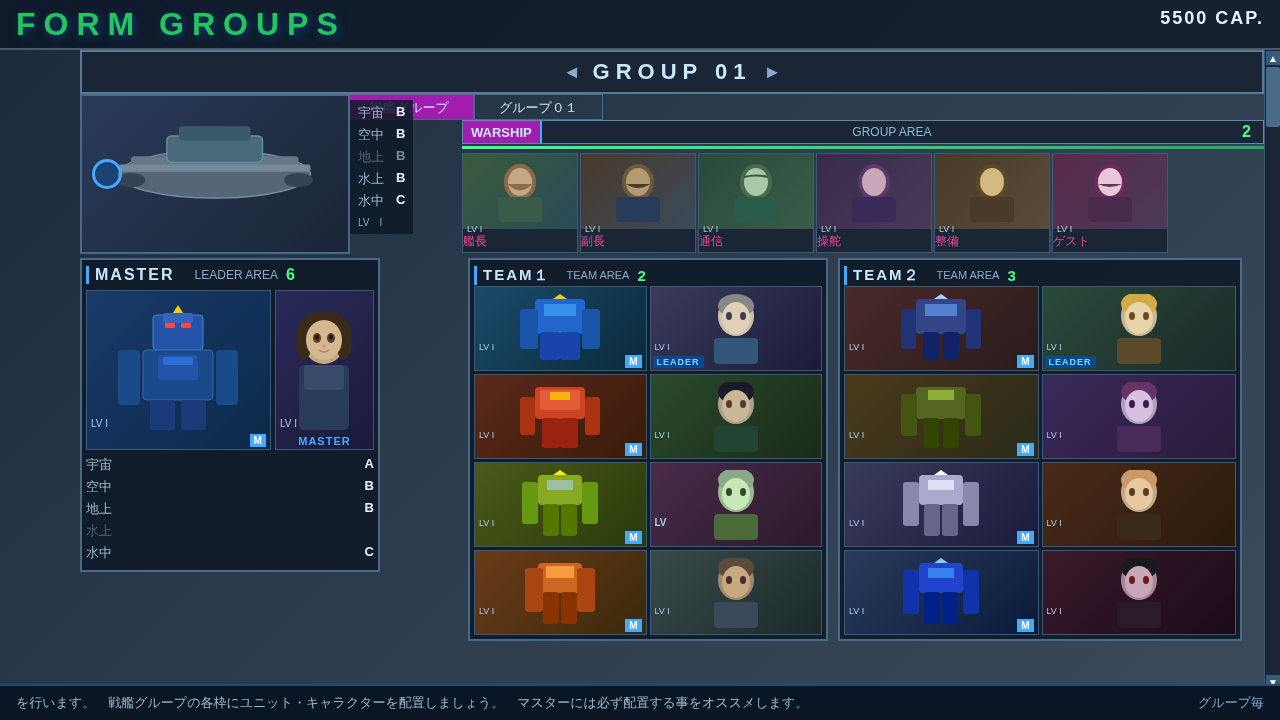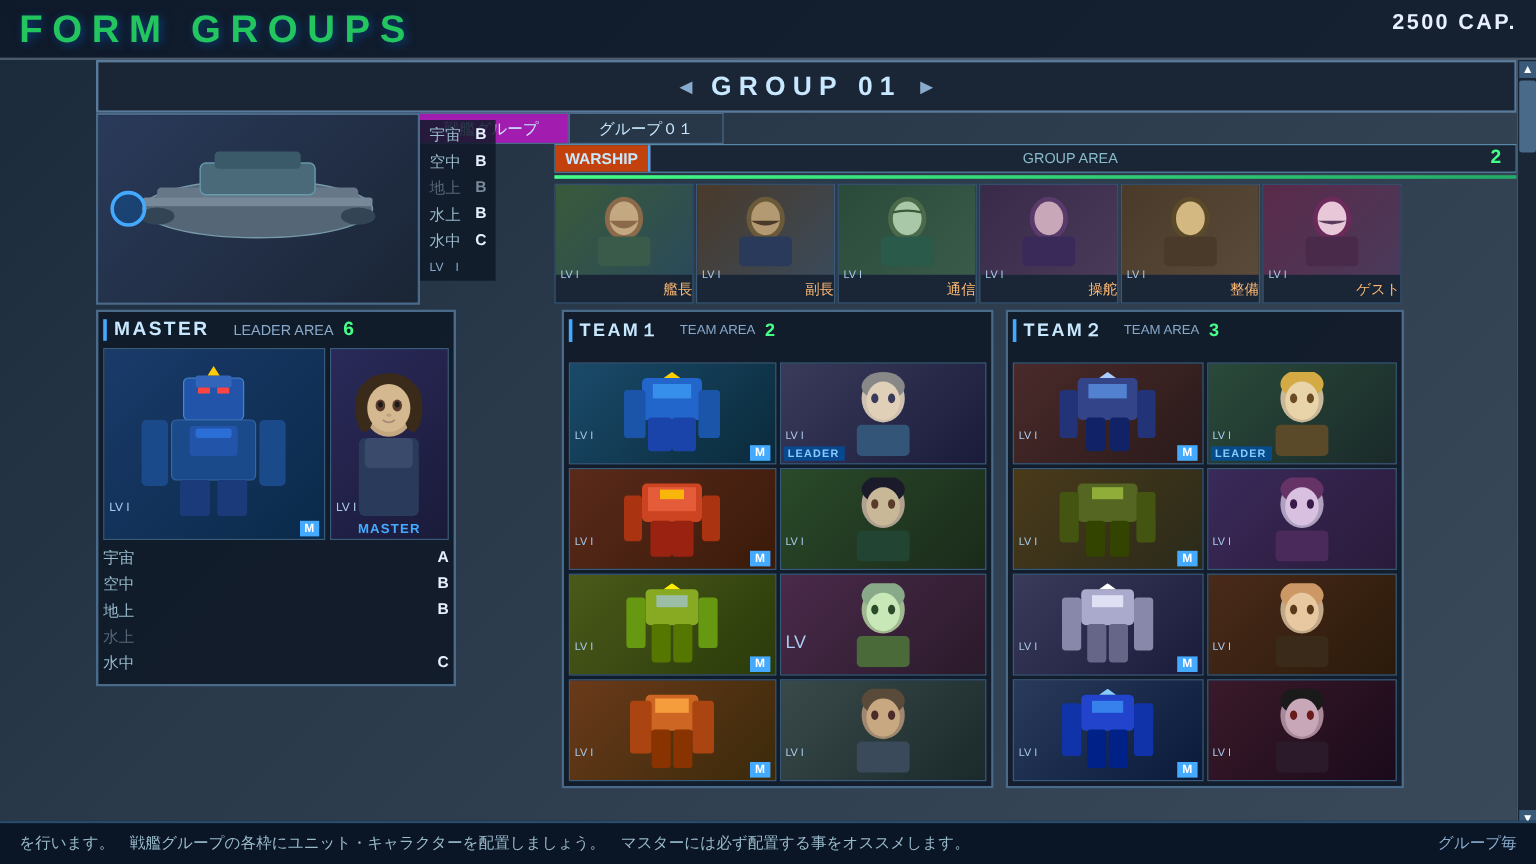--- a/index.html
+++ b/index.html
@@ -206,21 +206,21 @@
     .section-header {
       display: flex;
       align-items: center;
       height: 24px;
       background: #1a2535;
       border: 1px solid #5a8aaa;
       margin-bottom: 2px;
     }
 
     .section-title-bar {
-      background: #c2410c;
+      background: #a21caf;
       padding: 2px 8px;
       font-size: 13px;
       font-weight: bold;
       color: #c8e8ff;
       border-right: 2px solid #44aaff;
       height: 100%;
       display: flex;
       align-items: center;
     }
 
@@ -270,24 +270,23 @@
       align-items: center;
       justify-content: center;
       font-size: 28px;
     }
 
     .char-label {
       position: absolute;
       bottom: 2px;
       left: 0;
       right: 0;
-      text-align: right;
+      text-align: left;
       font-size: 12px;
-      color: #fdba74;
-      padding-left: 27px;
+      color: #ec4899;
     }
 
     .lv-tag {
       position: absolute;
       bottom: 18px;
       left: 4px;
       font-size: 9px;
       color: #aaccee;
     }
 
@@ -405,28 +404,28 @@
 
     .team1 {
       top: 258px;
       left: 468px;
       width: 360px;
     }
 
     .team2 {
       top: 258px;
       left: 838px;
-      width: 332px;
+      width: 404px;
     }
 
     .team-header {
       display: flex;
       align-items: center;
       height: 22px;
-      margin-bottom: 16px;
+      margin-bottom: 0;
     }
 
     .team-title {
       font-size: 15px;
       font-weight: bold;
       color: #c8e8ff;
       letter-spacing: 2px;
       margin-right: 16px;
       border-left: 3px solid #44aaff;
       padding-left: 6px;
@@ -545,21 +544,21 @@
   </style>
 </head>
 <body>
 
 <div class="bg"></div>
 
 <div class="header">
   <span class="title">FORM  GROUPS</span>
 </div>
 
-<div class="cap-display">2500 CAP.</div>
+<div class="cap-display">5500 CAP.</div>
 
 <button class="group-menu-btn">グループメニュー</button>
 <button class="back-btn">
   <span>←</span>
 </button>
 
 <span class="l1-badge">L1</span>
 <span class="r1-badge">R1</span>
 <span class="l3-badge">L3</span>
 
@@ -870,21 +869,21 @@
     </div>
     <div class="team-slot t1c3">
       <svg width="120" height="70" viewBox="0 0 120 70">
         <ellipse cx="60" cy="22" rx="18" ry="20" fill="#a0b890"></ellipse>
         <ellipse cx="60" cy="10" rx="18" ry="12" fill="#88aa88"></ellipse>
         <ellipse cx="60" cy="24" rx="14" ry="16" fill="#c8e8b8"></ellipse>
         <ellipse cx="53" cy="22" rx="3" ry="4" fill="#2a4a2a"></ellipse>
         <ellipse cx="67" cy="22" rx="3" ry="4" fill="#2a4a2a"></ellipse>
         <rect x="38" y="44" width="44" height="26" rx="4" fill="#4a6a3a"></rect>
       </svg>
-      <div style="position:absolute; bottom:18px; left:4px; font-size:15px; color:#aaccee;">LV</div>
+      <div style="position:absolute; bottom:18px; left:4px; font-size:10px; color:#aaccee;font-weight:bold;">LV</div>
     </div>
 
     <div class="team-slot t1m4">
       <svg width="120" height="70" viewBox="0 0 120 70">
         <rect x="38" y="5" width="44" height="30" rx="4" fill="#cc6622"></rect>
         <rect x="25" y="10" width="18" height="44" rx="3" fill="#aa4411"></rect>
         <rect x="77" y="10" width="18" height="44" rx="3" fill="#aa4411"></rect>
         <rect x="43" y="34" width="16" height="32" rx="3" fill="#883300"></rect>
         <rect x="61" y="34" width="16" height="32" rx="3" fill="#883300"></rect>
         <rect x="46" y="8" width="28" height="12" fill="#ffaa44" opacity="0.8"></rect>

